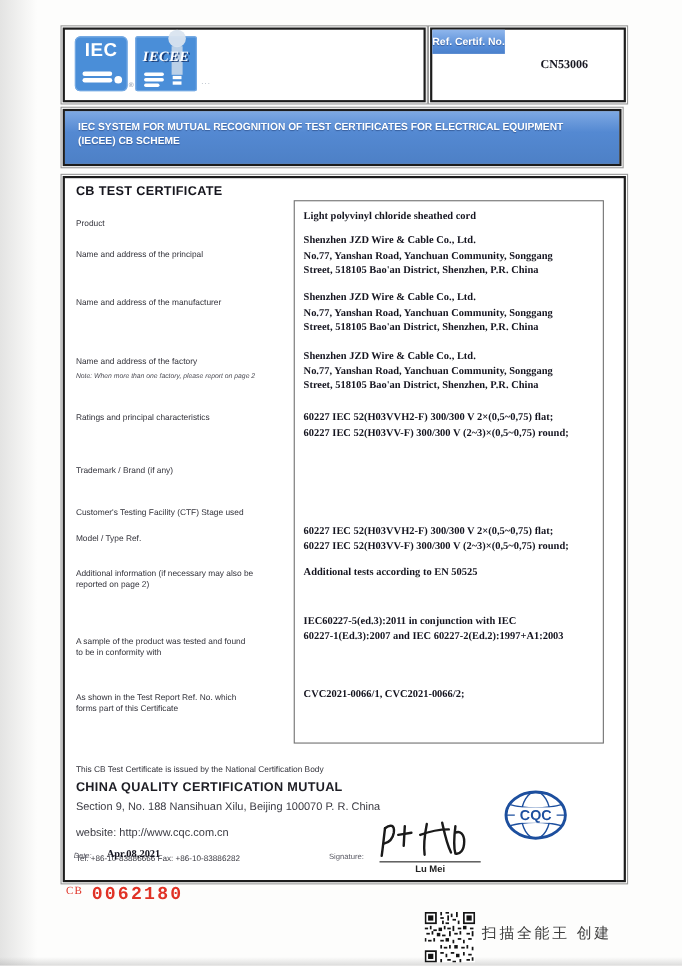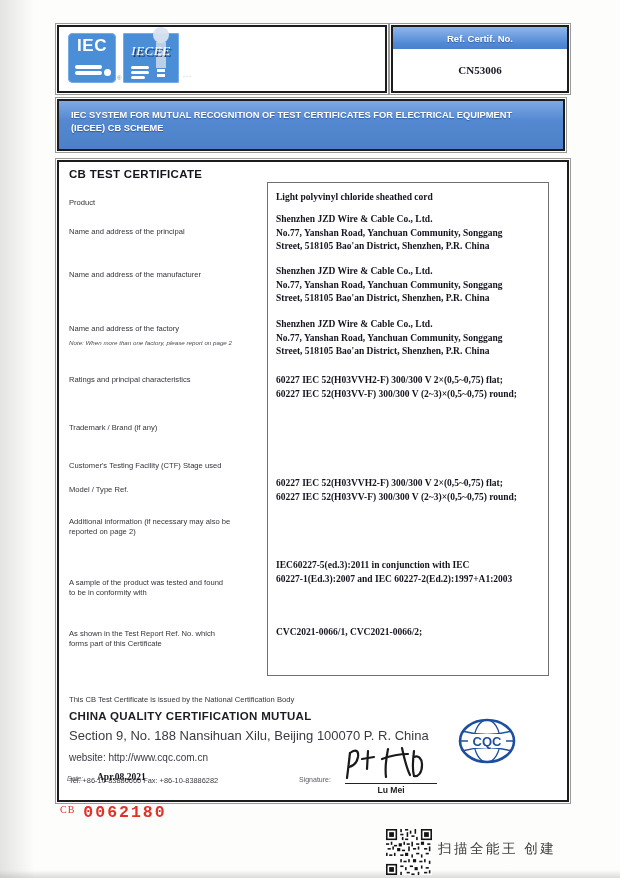--- a/index.html
+++ b/index.html
@@ -7,41 +7,41 @@
           font-family:"Liberation Sans",sans-serif;color:#222;}
   .scan-edge-left{position:absolute;left:0;top:0;width:34px;height:100%;
           background:linear-gradient(90deg,rgba(150,150,150,.25),rgba(150,150,150,0));}
   .scan-edge-bottom{position:absolute;left:0;bottom:0;width:100%;height:8px;
           background:linear-gradient(0deg,rgba(140,140,140,.3),rgba(140,140,140,0));}
 
   
   .hdr-left{position:absolute;left:57px;top:25px;width:326px;height:64px;background:#fff;
             border:2px solid #1c1c1c;outline:1px solid #9a9a9a;outline-offset:1px;}
   .hdr-right{position:absolute;left:391px;top:25px;width:174px;height:64px;background:#fff;
-            border:2px solid #1c1c1c;outline:1px solid #9a9a9a;outline-offset:1px;display:flex;flex-direction:column;}
+            border:2px solid #1c1c1c;outline:1px solid #9a9a9a;outline-offset:1px;display:flex;flex-direction:row;}
   .ref-bar{height:22px;background:linear-gradient(180deg,#8fb6ec,#5289d5 75%,#4b80cb);
            color:#fff;font-weight:bold;font-size:9.5px;display:flex;align-items:center;justify-content:center;
            text-shadow:0 1px 1px rgba(30,60,120,.6);}
   .ref-val{flex:1;display:flex;align-items:center;justify-content:center;
            font-family:"Liberation Serif",serif;font-weight:bold;font-size:11px;color:#1a1a24;}
 
   .iec-box{position:absolute;left:9px;top:6px;width:48px;height:50px;background:#4a8ed8;border-radius:5px;
            box-shadow:inset 0 0 0 1px #77abe4;}
   .iec-text{position:absolute;left:0;top:3px;width:100%;text-align:center;color:#fff;font-weight:bold;
            font-size:17px;letter-spacing:.5px;font-family:"Liberation Sans",sans-serif;}
   .iec-bar1{position:absolute;left:7px;top:32px;width:27px;height:3.5px;background:#fff;border-radius:2px;}
   .iec-bar2{position:absolute;left:7px;top:38px;width:27px;height:3.5px;background:#fff;border-radius:2px;}
   .iec-dot{position:absolute;left:36px;top:36px;width:7px;height:7px;background:#fff;border-radius:50%;}
   .iec-r{position:absolute;left:58px;top:48px;font-size:6px;color:#7a8aa0;}
 
   .iecee-box{position:absolute;left:64px;top:6px;width:56px;height:50px;background:#4a8ed8;border-radius:2px;
            box-shadow:inset 0 0 0 1px #77abe4;overflow:visible;}
   .iecee-bulb{position:absolute;left:30px;top:-6px;width:16px;height:16px;background:#d9e4ef;border-radius:50%;opacity:.95;}
   .iecee-bulb-base{position:absolute;left:33px;top:9px;width:10px;height:26px;background:#cfdcea;opacity:.85;}
-  .iecee-text{position:absolute;left:0;top:10px;width:100%;text-align:center;color:#fff;font-weight:normal;
+  .iecee-text{position:absolute;left:0;top:10px;width:100%;text-align:center;color:#fff;font-weight:bold;
            font-style:italic;font-size:13px;letter-spacing:.5px;text-shadow:1.5px 1.5px 0 #1d3f77;
            font-family:"Liberation Serif",serif;}
   .iecee-l1,.iecee-l2,.iecee-l3{position:absolute;left:8px;height:2.5px;background:#fff;border-radius:2px;}
   .iecee-l1{top:33px;width:18px;}
   .iecee-l2{top:38px;width:18px;}
   .iecee-l3{top:43px;width:14px;}
   .iecee-b1,.iecee-b2{position:absolute;left:34px;height:2.5px;width:8px;background:#fff;}
   .iecee-b1{top:36px;}
   .iecee-b2{top:41px;}
   .iecee-dots{position:absolute;left:124px;top:44px;font-size:7px;color:#9aa6b4;letter-spacing:1px;}
@@ -59,21 +59,21 @@
           border:2px solid #1c1c1c;outline:1px solid #9a9a9a;outline-offset:1px;}
   .cert-title{position:absolute;left:10px;top:6px;font-size:11.5px;font-weight:bold;color:#15151d;letter-spacing:.3px;}
   .lbl{position:absolute;left:10px;width:190px;font-size:7.6px;line-height:10px;color:#33333b;white-space:pre-line;}
   .lbl-note{position:absolute;left:10px;width:200px;font-size:6.2px;font-style:italic;color:#4a4a52;}
   .value-box{position:absolute;left:208px;top:20px;width:280px;height:492px;border:1px solid #707070;}
   .val{position:absolute;left:8px;width:264px;font-family:"Liberation Serif",serif;font-weight:bold;
        font-size:9.5px;line-height:13.5px;color:#14141f;white-space:pre-line;}
 
   .issued{position:absolute;left:10px;top:533px;font-size:7.6px;color:#33333b;}
   .cqcc-name{position:absolute;left:10px;top:548px;font-size:11.5px;font-weight:bold;color:#1d1d24;letter-spacing:.3px;}
-  .addr1{position:absolute;left:10px;top:566px;font-size:13px;color:#3a3a42;}
+  .addr1{position:absolute;left:10px;top:566px;font-size:10px;color:#3a3a42;}
   .addr2{position:absolute;left:10px;top:578px;font-size:7.4px;color:#3a3a42;margin-top:36px;}
   .addr3{position:absolute;left:10px;top:590px;font-size:10px;color:#3a3a42;}
 
   .date-lbl{position:absolute;left:8px;top:613px;font-size:6.8px;font-style:italic;color:#5a5a64;}
   .date-val{position:absolute;left:38px;top:610px;font-family:"Liberation Serif",serif;font-weight:bold;
             font-size:9.5px;color:#14141f;}
   .sig-svg{position:absolute;left:281px;top:583px;}
   .sig-lbl{position:absolute;left:240px;top:614px;font-size:7px;color:#5a5a64;}
   .sig-line{position:absolute;left:286px;top:621px;width:92px;border-top:1.5px solid #222;}
   .sig-name{position:absolute;left:286px;top:623px;width:92px;text-align:center;font-size:8.6px;
@@ -151,20 +151,21 @@
       <div class="val" style="top:82px">Shenzhen JZD Wire &amp; Cable Co., Ltd.
 No.77, Yanshan Road, Yanchuan   Community, Songgang
 Street, 518105 Bao'an District, Shenzhen, P.R. China</div>
       <div class="val" style="top:135px">Shenzhen JZD Wire &amp; Cable Co., Ltd.
 No.77, Yanshan Road, Yanchuan   Community, Songgang
 Street, 518105 Bao'an District, Shenzhen, P.R. China</div>
       <div class="val" style="top:191px">60227 IEC 52(H03VVH2-F) 300/300 V 2×(0,5~0,75) flat;
 60227 IEC 52(H03VV-F) 300/300 V (2~3)×(0,5~0,75) round;</div>
       <div class="val" style="top:294px">60227 IEC 52(H03VVH2-F) 300/300 V 2×(0,5~0,75) flat;
 60227 IEC 52(H03VV-F) 300/300 V (2~3)×(0,5~0,75) round;</div>
+      <div class="val" style="top:332px">Additional tests according to EN 50525</div>
       <div class="val" style="top:376px">IEC60227-5(ed.3):2011 in conjunction with IEC
 60227-1(Ed.3):2007 and IEC 60227-2(Ed.2):1997+A1:2003</div>
       <div class="val" style="top:443px">CVC2021-0066/1, CVC2021-0066/2;</div>
     </div>
 
     <div class="issued">This CB Test Certificate is issued by the National Certification Body</div>
     <div class="cqcc-name">CHINA QUALITY CERTIFICATION MUTUAL</div>
     <div class="addr1">Section 9, No. 188 Nansihuan Xilu, Beijing 100070 P. R. China</div>
     <div class="addr2">Tel. +86-10-83886666      Fax: +86-10-83886282</div>
     <div class="addr3">website: http://www.cqc.com.cn</div>

